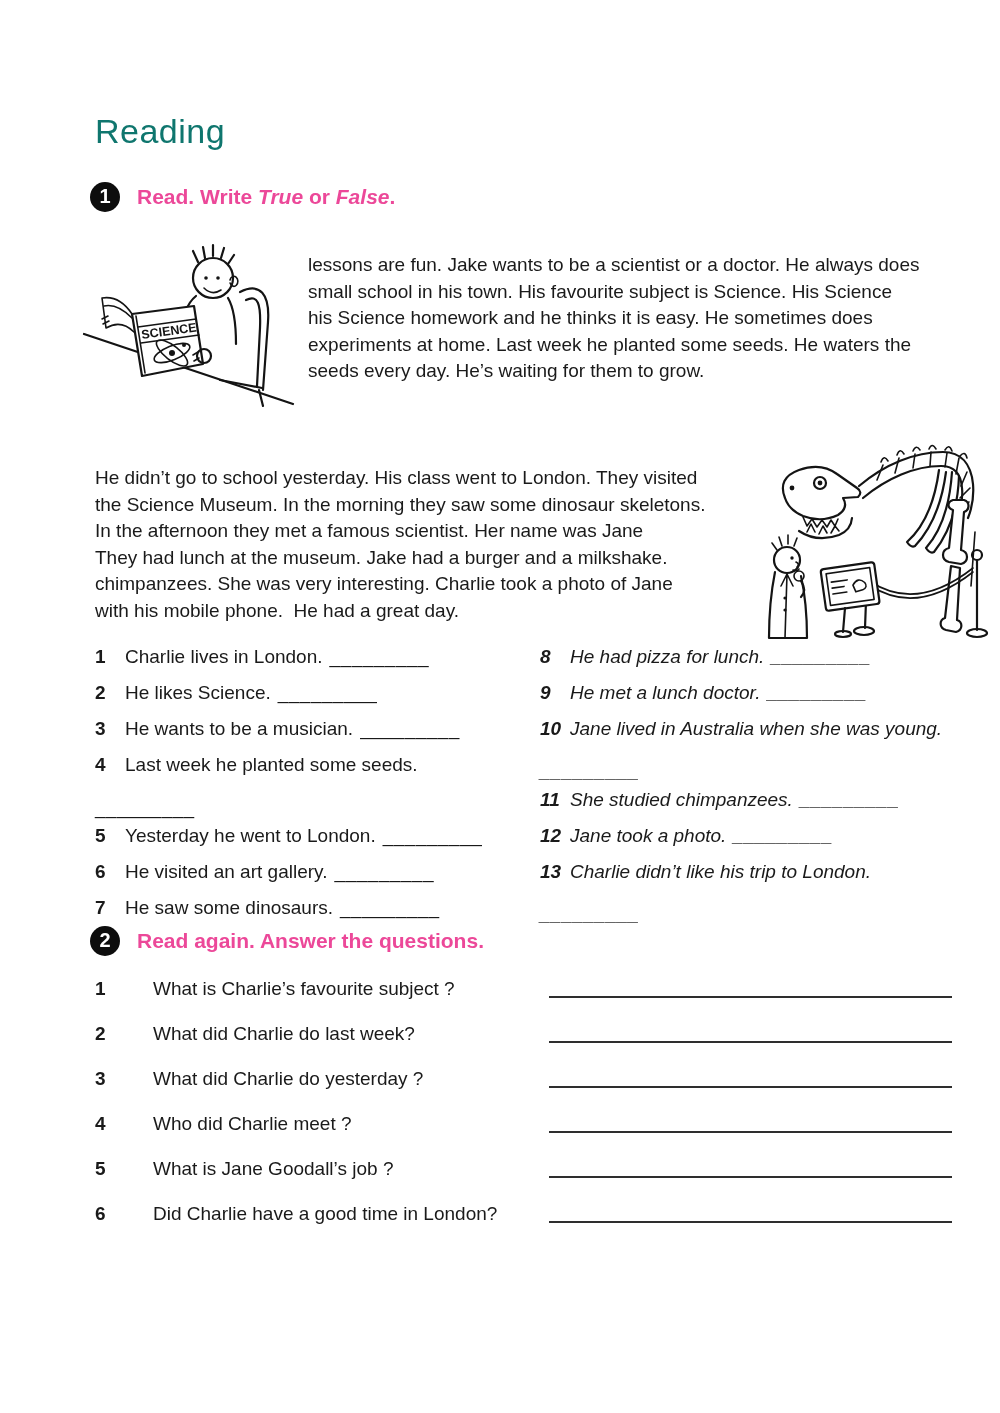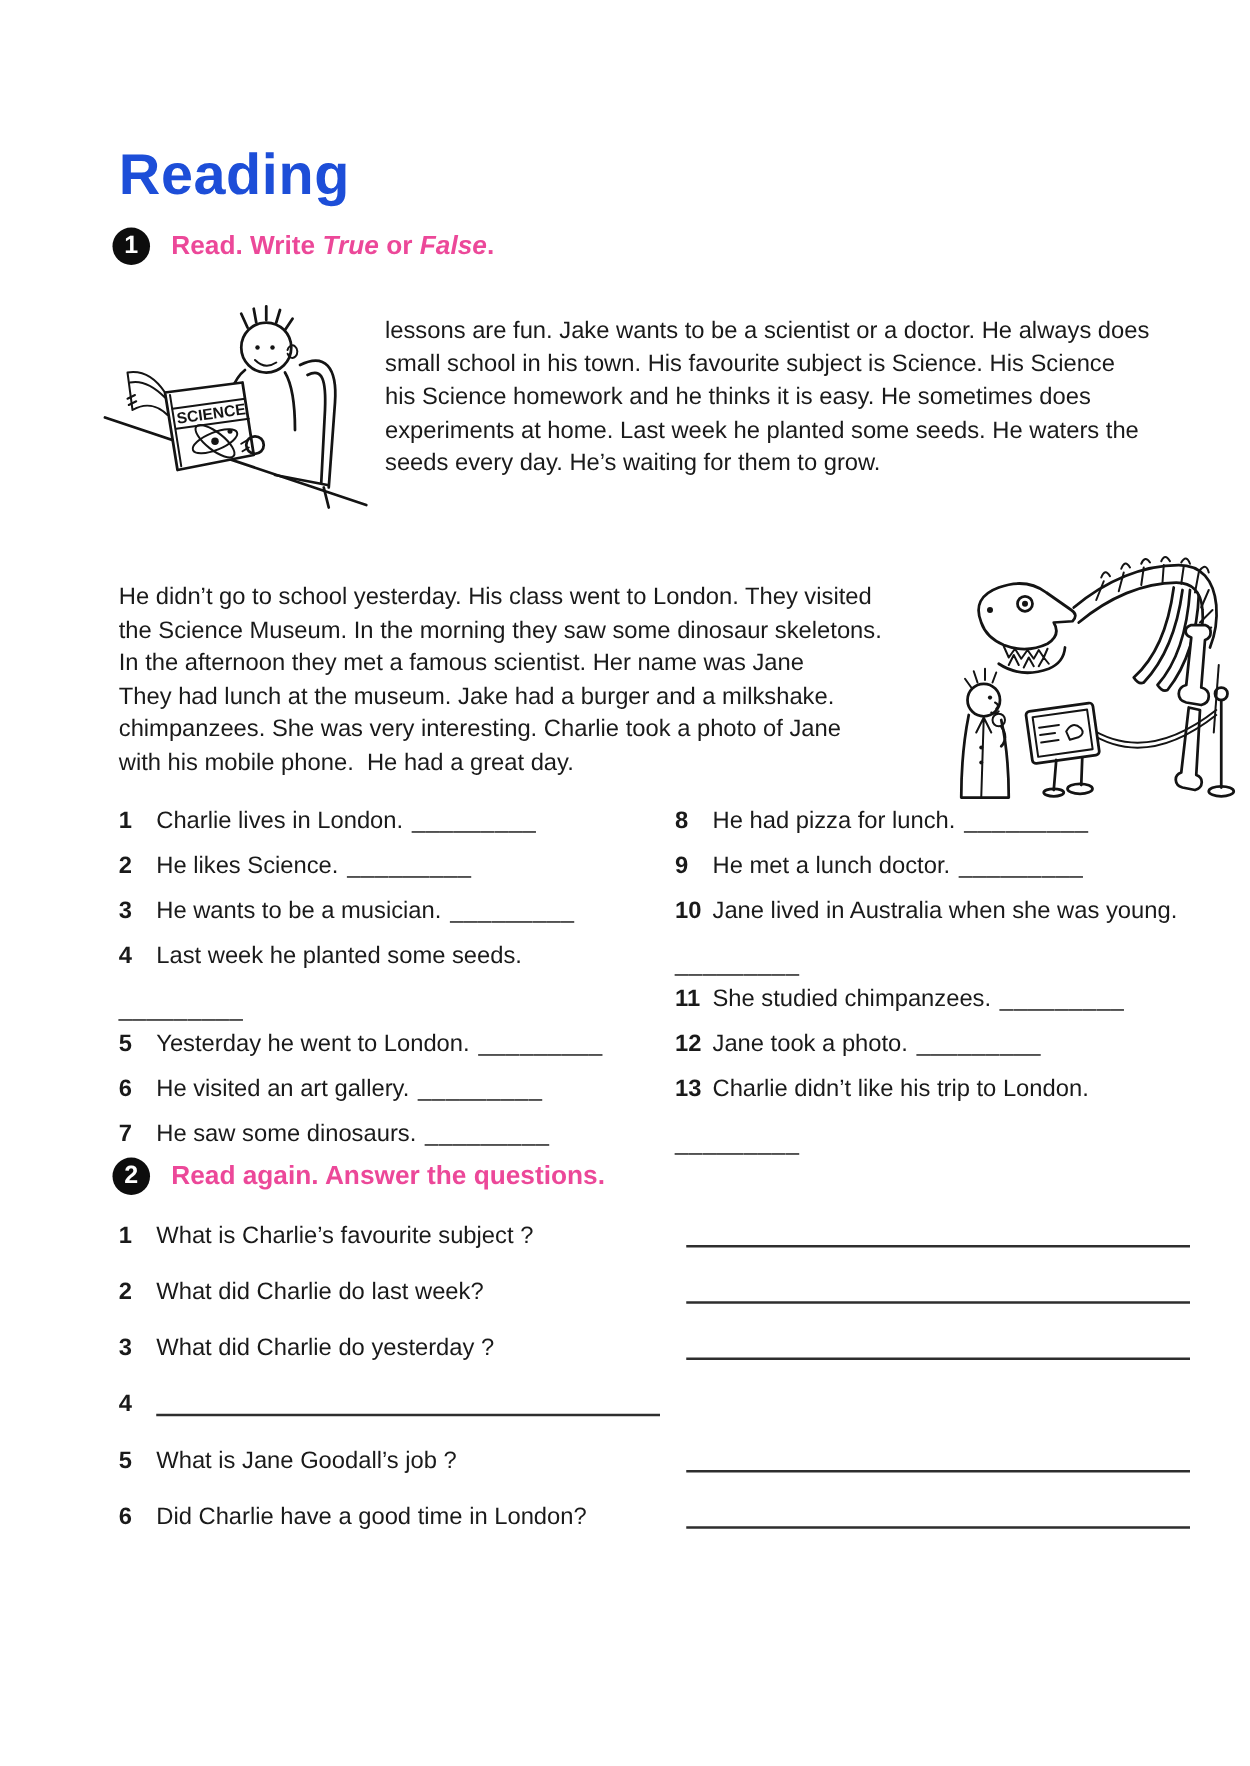--- a/index.html
+++ b/index.html
@@ -6,21 +6,21 @@
   body{
     width:1000px;height:1413px;
     background:#ffffff;
     position:relative;
     font-family:"Liberation Sans", sans-serif;
     color:#1a1a1a;
     overflow:hidden;
   }
   .page-title{
     position:absolute;left:95px;top:112px;
-    font-size:46px;font-weight:700;color:#1d4ed8;
+    font-size:34px;font-weight:400;color:#0f766e;
     letter-spacing:0.5px;
   }
   .ex-header{
     position:absolute;display:flex;align-items:center;gap:17px;
   }
   .ex-header.ex1{left:90px;top:182px;}
   .ex-header.ex2{left:90px;top:926px;}
   .badge{
     width:30px;height:30px;border-radius:50%;
     background:#0d0d0d;color:#ffffff;
@@ -31,29 +31,29 @@
   .ex-title .it{font-style:italic;}
   .passage{position:absolute;font-size:19px;line-height:26.5px;}
   .passage .p-line{white-space:pre;}
   .passage.p1{left:308px;top:252px;}
   .passage.p2{left:95px;top:429px;margin-top:36px;}
   .illu{position:absolute;}
   .illu.boy{left:80px;top:240px;}
   .illu.dino{left:765px;top:436px;}
   .tf-col{position:absolute;top:646px;font-size:19px;}
   .tf-col.left{left:95px;width:445px;}
-  .tf-col.right{left:540px;width:430px;}
+  .tf-col.right{left:540px;width:430px;font-style:italic;}
   .tf-item{margin-bottom:14px;line-height:22px;white-space:nowrap;}
   .tf-num{display:inline-block;width:30px;font-weight:700;vertical-align:top;}
   .tf-blank{margin-left:7px;letter-spacing:0.5px;}
   .tf-item.wrapblank{margin-bottom:6px;}
   .tf-item.wrapblank .tf-blank{display:block;margin-left:0;margin-top:21px;}
   .q-row{position:absolute;left:95px;width:857px;display:flex;font-size:19px;line-height:22px;}
   .q-num{width:30px;flex:none;font-weight:700;}
-  .q-text{flex:1;white-space:pre;}
+  .q-text{flex:1;white-space:pre;margin-left:28px;}
   .q-line{flex:none;width:403px;height:18px;border-bottom:2px solid #2e2e2e;}
   svg{display:block;}
   .ln{fill:none;stroke:#141414;stroke-width:2.2;stroke-linecap:round;stroke-linejoin:round;}
   .ln-thin{fill:none;stroke:#141414;stroke-width:1.6;stroke-linecap:round;stroke-linejoin:round;}
   .ln-fill{fill:#ffffff;stroke:#141414;stroke-width:2.2;stroke-linejoin:round;}
   .blk{fill:#141414;stroke:none;}
 </style>
 </head>
 <body>
 
@@ -225,20 +225,21 @@
   <span class="q-text">What did Charlie do last week?</span>
   <span class="q-line"></span>
 </div>
 <div class="q-row" style="top:1068px">
   <span class="q-num">3</span>
   <span class="q-text">What did Charlie do yesterday ?</span>
   <span class="q-line"></span>
 </div>
 <div class="q-row" style="top:1113px">
   <span class="q-num">4</span>
+  <span class="q-text">Who did Charlie meet ?</span>
   <span class="q-line"></span>
 </div>
 <div class="q-row" style="top:1158px">
   <span class="q-num">5</span>
   <span class="q-text">What is Jane Goodall’s job ?</span>
   <span class="q-line"></span>
 </div>
 <div class="q-row" style="top:1203px">
   <span class="q-num">6</span>
   <span class="q-text">Did Charlie have a good time in London?</span>

